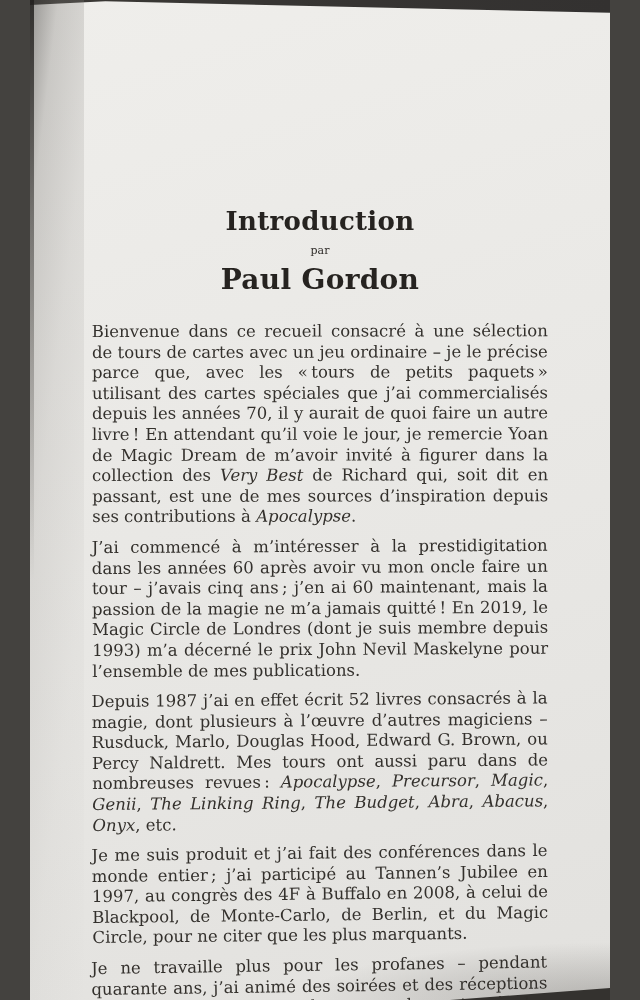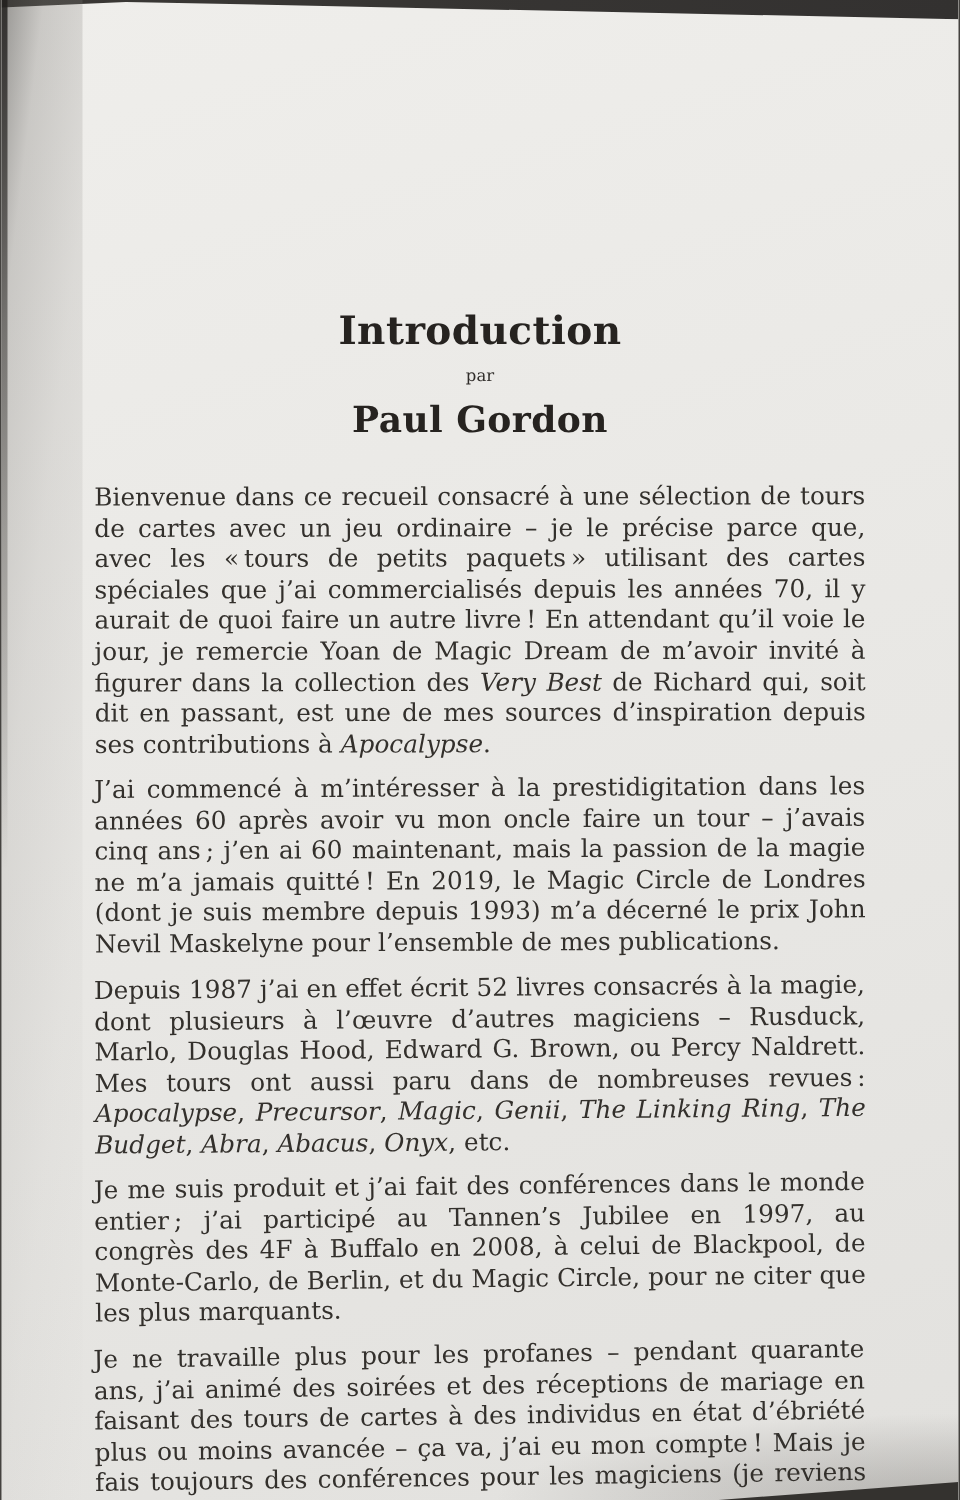--- a/index.html
+++ b/index.html
@@ -2,21 +2,21 @@
 <html><head>
 <meta charset="utf-8">
 <style>
   html, body {
     margin: 0;
     padding: 0;
     background: #44423f;
   }
   .photo {
     position: relative;
-    width: 638px;
+    width: 580px;
     height: 1000px;
     margin: 0 auto;
     overflow: hidden;
     background: linear-gradient(163deg, #efeeeb 0%, #eae9e6 40%, #e7e6e3 65%, #e2e1de 100%);
     font-family: "DejaVu Serif", "Liberation Serif", serif;
   }
   
   .top-edge {
     position: absolute;
     top: 0; left: 0;
@@ -81,21 +81,21 @@
   }
   .byline {
     margin-top: 4px;
     font-size: 11px;
     line-height: 20px;
     font-weight: normal;
     color: #2f2c29;
   }
   .author {
     margin: 4px 0 0 0;
-    font-size: 24px;
+    font-size: 28px;
     line-height: 30px;
     font-weight: bold;
     letter-spacing: 0.3px;
   }
   .body-text {
     margin-top: 27px;
     color: #33302c;
     text-align: justify;
     font-size: 16.5px;
     line-height: 20.6px;

